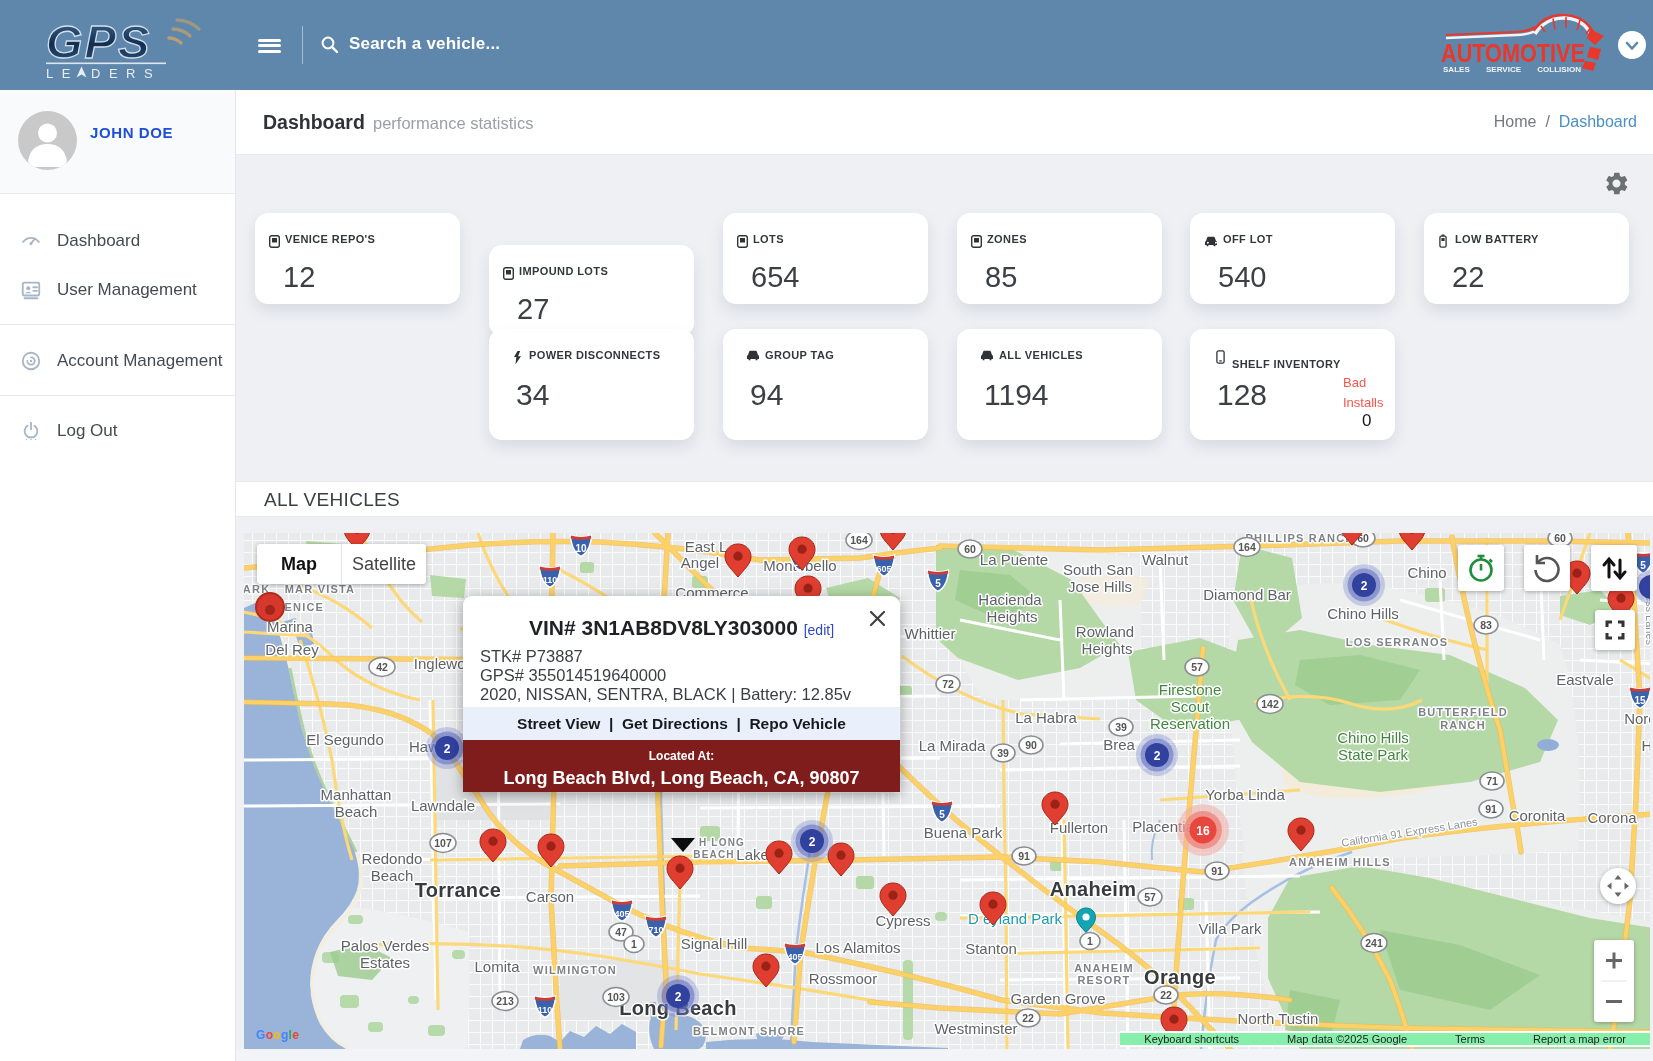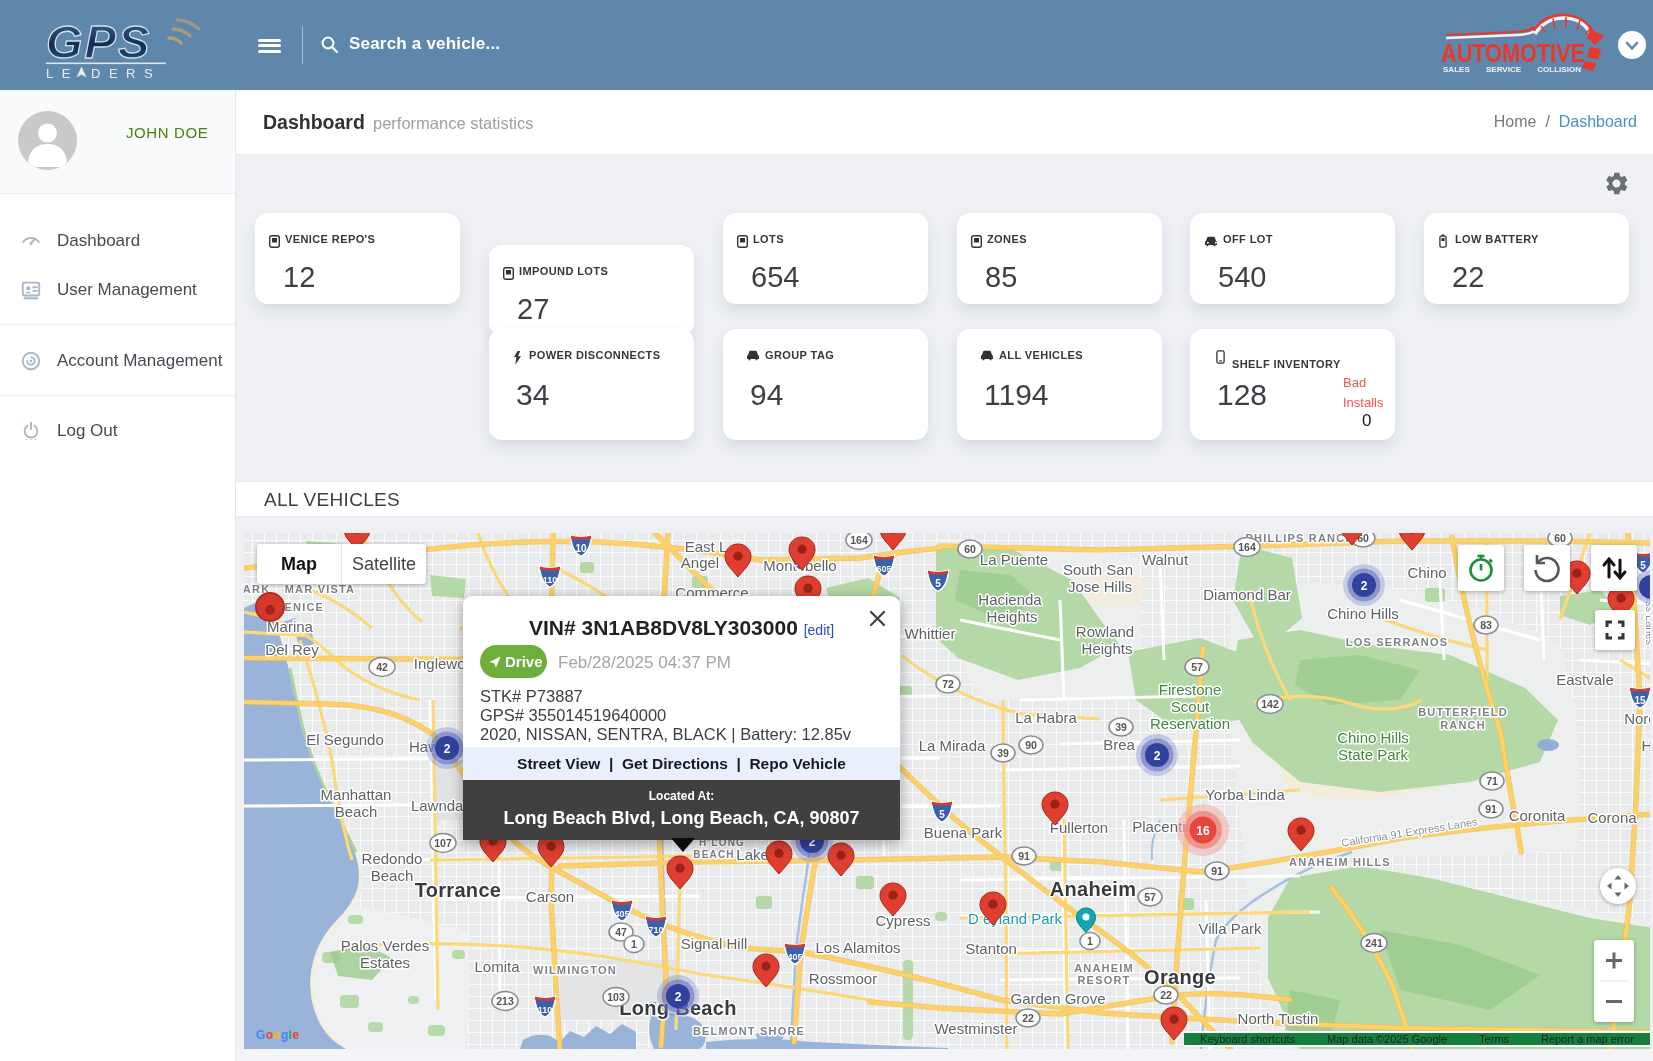--- a/index.html
+++ b/index.html
@@ -8,21 +8,21 @@
   
   #header { position:absolute; left:0; top:0; width:1653px; height:90px; background:#5f87ab; }
   #hamb span { display:block; width:23px; height:3px; background:#fff; border-radius:2px; margin:2.5px 0; }
   #hdivider { position:absolute; left:302px; top:26px; width:1px; height:38px; background:rgba(255,255,255,.45); }
   #searchtxt { position:absolute; left:349px; top:34px; color:#fff; font-size:17px; font-weight:bold; letter-spacing:.2px; }
   #avatar-btn { position:absolute; left:1618px; top:31px; width:28px; height:28px; border-radius:50%; background:#fff; }
   
   #sidebar { position:absolute; left:0; top:90px; width:236px; height:971px; background:#fff; border-right:1px solid #e4e6e9; }
   #profile { position:absolute; left:0; top:0; width:235px; height:104px; background:#f9fafb; border-bottom:1px solid #e8eaec; }
   #avatar { position:absolute; left:18px; top:21px; width:59px; height:59px; border-radius:50%; background:#c9c9c9; overflow:hidden; }
-  #uname { position:absolute; left:90px; top:34px; font-size:15px; font-weight:normal; color:#4d7c0f; letter-spacing:.6px;margin-left:36px; }
+  #uname { position:absolute; left:90px; top:34px; font-size:15px; font-weight:bold; color:#1d4ed8; letter-spacing:.6px; }
   .mitem { position:absolute; left:0; width:235px; height:49px; }
   .mitem .mtxt { position:absolute; left:57px; top:50%; transform:translateY(-50%); font-size:17px; color:#454b52; }
   .mitem svg { position:absolute; left:20px; top:50%; transform:translateY(-50%); }
   .mdiv { position:absolute; left:0; width:235px; height:1px; background:#e8eaec; }
   
   #mainband { position:absolute; left:236px; top:90px; width:1417px; height:65px; background:#fff; border-bottom:1px solid #e8eaec; }
   #ttl { position:absolute; left:27px; top:21px; font-size:19.5px; font-weight:bold; color:#2f3337; }
   #subttl { position:absolute; left:137px; top:24px; font-size:16.5px; color:#9aa0a6; }
   #crumb { position:absolute; right:16px; top:23px; font-size:16px; color:#73797f; }
   #crumb .bc { color:#4a90c4; }
@@ -36,21 +36,21 @@
   #avband div { position:absolute; left:28px; top:7px; font-size:19px; color:#3c4043; letter-spacing:.3px; }
   
   #mapwrap { position:absolute; left:244px; top:533px; width:1406px; height:516px; background:#e9eaec; overflow:hidden; }
   #mapsvg { position:absolute; left:0; top:0; }
   .mapbtn { position:absolute; background:#fff; box-shadow:0 1px 4px rgba(0,0,0,.3); border-radius:3px; }
   
   #popup { position:absolute; left:219px; top:63px; width:437px; background:#fff; border-radius:9px 9px 0 0; box-shadow:0 3px 14px rgba(0,0,0,.35); }
   #ptail { position:absolute; left:427px; top:305px; width:0; height:0; border-left:12px solid transparent; border-right:12px solid transparent; border-top:14px solid #0c0c0c; }
   
   #attr { position:absolute; right:0px; bottom:2px; height:16px; background:#fff; font-size:11px; color:#222; display:flex; align-items:center; }
-  #attr span { background:#15803d; padding:0 16px; white-space:nowrap; }
+  #attr span { background:#86efac; padding:0 24px; white-space:nowrap; }
   #glogo { position:absolute; left:12px; bottom:7px; font-size:12px; font-weight:bold; letter-spacing:.3px; }
   #footstrip { position:absolute; left:236px; top:1049px; width:1417px; height:12px; background:#f2f4f8; }
 </style>
 </head>
 <body>
 
 <div id="header">
   <div id="gpslogo" class="abs">
       <svg width="160" height="75" viewBox="0 0 160 75" style="position:absolute; left:44px; top:6px;">
     <defs>
@@ -834,33 +834,24 @@
     <div id="popup">
       <div style="position:relative; height:49px;">
         <div style="position:absolute; left:0; top:20px; width:100%; text-align:center; font-size:21px; font-weight:bold; color:#1f2125;">VIN# 3N1AB8DV8LY303000 <span style="font-size:14px; font-weight:normal; color:#2f49c4;">[edit]</span></div>
         <svg style="position:absolute; right:14px; top:14px;" width="17" height="17" viewBox="0 0 17 17">
             <g stroke="#3c4043" stroke-width="2.2" stroke-linecap="round">
               <line x1="2" y1="2" x2="15" y2="15"></line>
               <line x1="15" y1="2" x2="2" y2="15"></line>
             </g>
           </svg>
       </div>
-      <div style="position:relative; height:40px;">
-        <div style="position:absolute; left:17px; top:0; width:67px; height:33px; background:#6fae3d; border-radius:17px;">
-          <svg style="position:absolute; left:8px; top:9.5px;" width="14" height="14" viewBox="0 0 15 15">
-              <path d="M1.5 7.5 L13.5 1.5 L8.5 13.5 L6.8 8.8 Z" fill="#fff"></path>
-            </svg>
-          <div style="position:absolute; left:25px; top:8px; font-size:15px; font-weight:bold; color:#fff;">Drive</div>
-        </div>
-        <div style="position:absolute; left:95px; top:8px; font-size:17px; color:#a2a6ab;">Feb/28/2025 04:37 PM</div>
-      </div>
       <div style="padding:2px 0 3px 17px; font-size:16.5px; color:#3b3f44; line-height:19px;">
         STK# P73887<br>GPS# 355014519640000<br>2020, NISSAN, SENTRA, BLACK | Battery: 12.85v
       </div>
       <div style="height:33px; background:#e9f0fb; text-align:center; font-size:15.5px; font-weight:bold; color:#17191d; line-height:33px;">Street View&nbsp; |&nbsp; Get Directions&nbsp; |&nbsp; Repo Vehicle</div>
-      <div style="height:60px; background:#404040; text-align:center; color:#fff;">
+      <div style="height:52px; background:#7f1d1d; text-align:center; color:#fff;">
         <div style="padding-top:9px; font-size:12px; font-weight:bold;">Located At:</div>
         <div style="padding-top:5px; font-size:18px; font-weight:bold;">Long Beach Blvd, Long Beach, CA, 90807</div>
       </div>
     </div>
     <div id="ptail"></div>
   </div>
 </div>
 
 </body></html>

